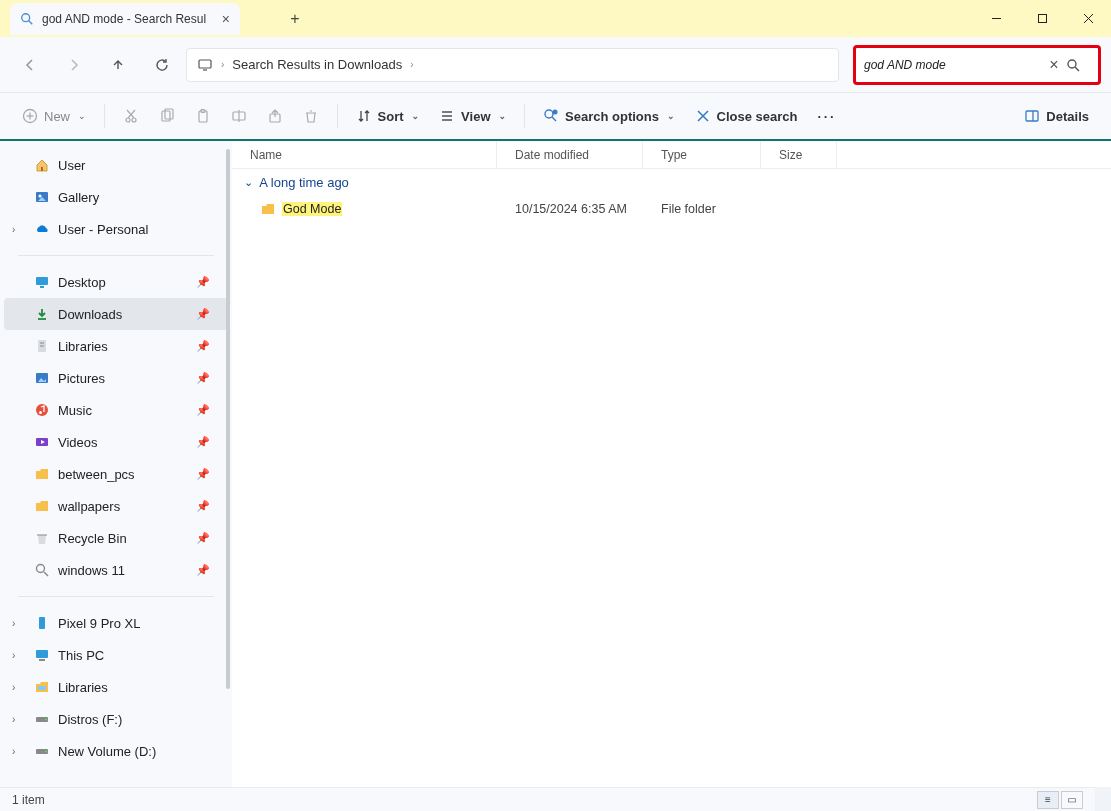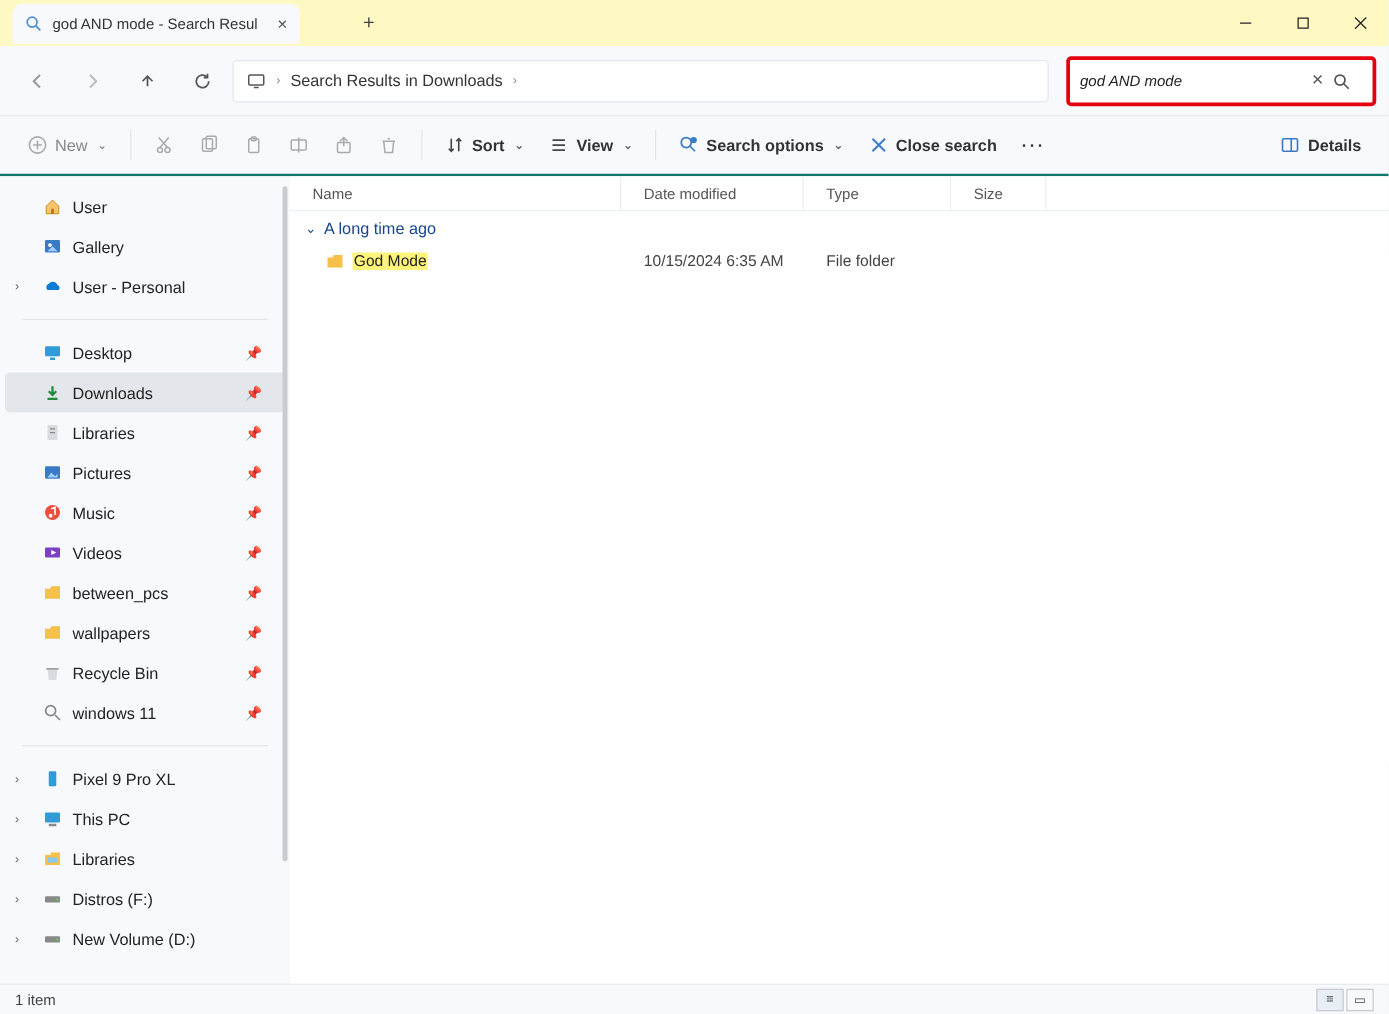--- a/index.html
+++ b/index.html
@@ -54,21 +54,21 @@
 .group-hdr { display: flex; align-items: center; gap: 6px; padding: 6px 12px; color: #15458f; font-size: 13px; }
 .group-hdr .gicon { font-size: 11px; }
 .row { display: flex; align-items: center; height: 26px; font-size: 12.5px; color: #222; }
 .row .c-name { width: 265px; padding-left: 28px; display: flex; align-items: center; gap: 6px; }
 .row .c-date { width: 146px; padding-left: 18px; color: #444; }
 .row .c-type { width: 118px; padding-left: 18px; color: #444; }
 .row .c-size { width: 76px; padding-left: 18px; }
 .hl { background: #fff47a; padding: 0 1px; }
 
 
-.status { position: absolute; bottom: 0; left: 0; right: 0; height: 24px; background: #f7f9fc; border-top: 1px solid #e8ecf0; display: flex; align-items: center; padding: 0 12px; font-size: 12px; color: #444; }
+.status { position: absolute; bottom: 0; left: 0; right: 16px; height: 24px; background: #f7f9fc; border-top: 1px solid #e8ecf0; display: flex; align-items: center; padding: 0 12px; font-size: 12px; color: #444; }
 .status .view-icons { margin-left: auto; display: flex; gap: 2px; }
 .status .vbtn { width: 22px; height: 18px; border: 1px solid #c8ccd2; display: flex; align-items: center; justify-content: center; font-size: 10px; }
 
 svg { display: block; }
 </style>
 </head>
 <body>
 
 <div class="titlebar">
   <div class="tab">

